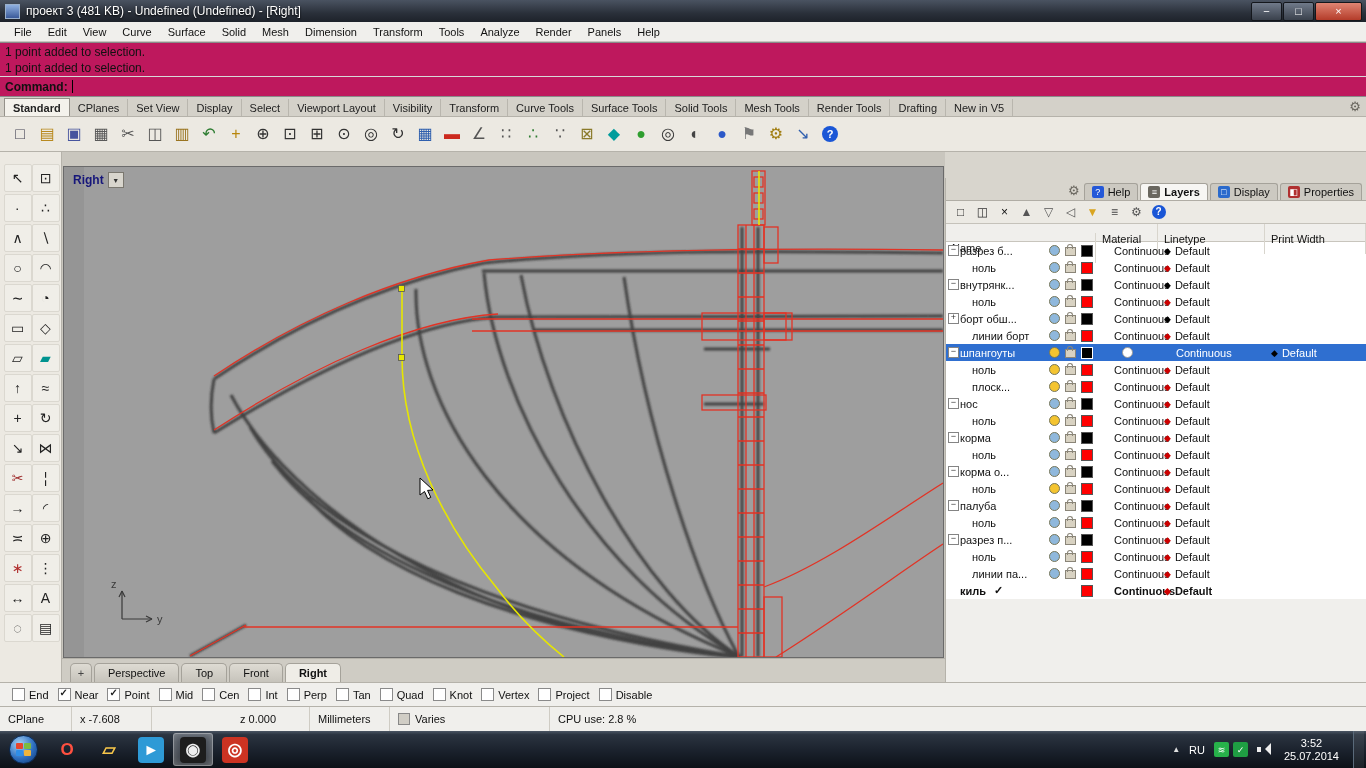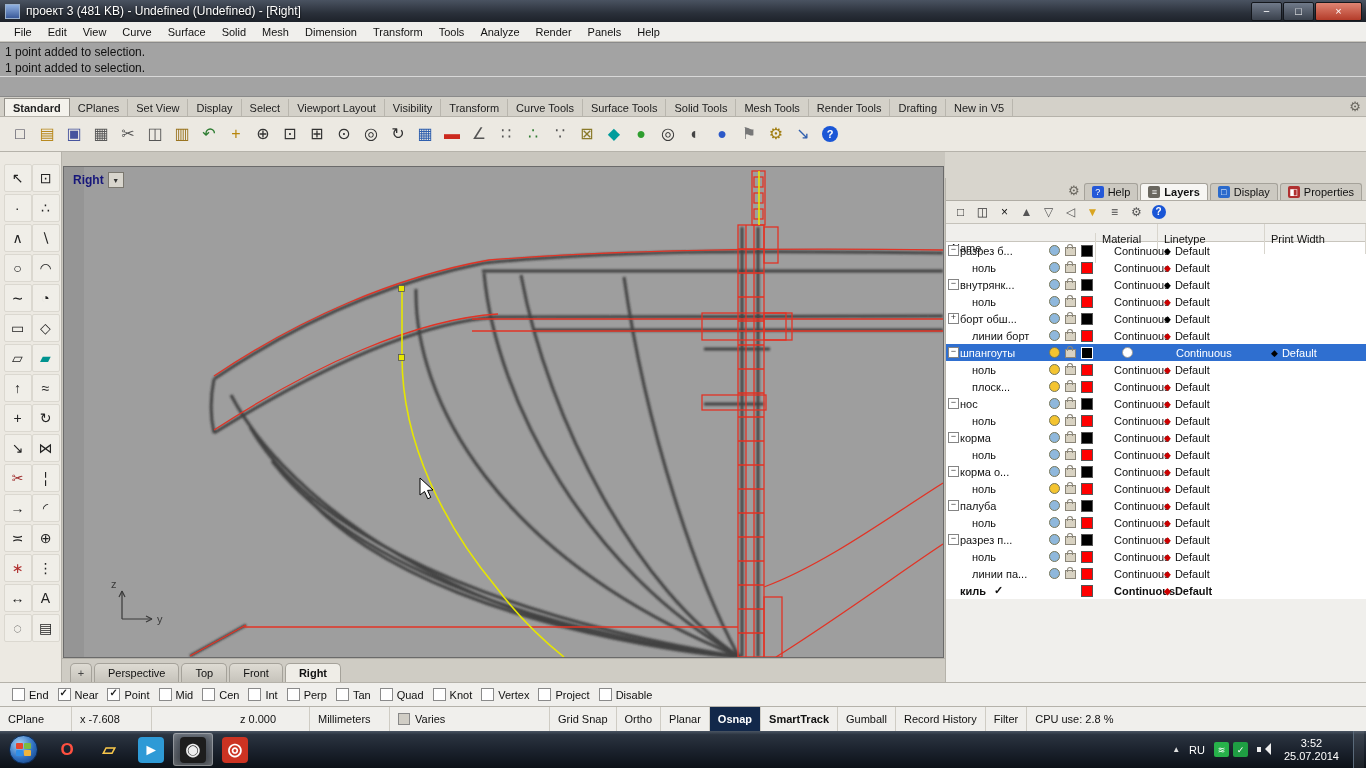--- a/index.html
+++ b/index.html
@@ -15,21 +15,21 @@
   .win-btn{width:29px;height:17px;display:flex;align-items:center;justify-content:center;
     background:linear-gradient(#707a8a,#3a414c);border:1px solid #14171c;border-radius:2px;color:#fff;font-size:11px;line-height:1;}
   .win-btn.close{width:45px;background:linear-gradient(#e08573,#b43c2a);}
 
   
   .menubar{position:absolute;top:22px;left:0;width:100%;height:20px;box-sizing:border-box;background:#f0efec;
     border-bottom:1px solid #c9c6be;display:flex;align-items:center;padding-left:6px;}
   .menu-item{padding:2px 8px;}
 
   
-  .cmdbox{position:absolute;top:42px;left:0;width:100%;height:55px;box-sizing:border-box;background:#a3a3a3;
+  .cmdbox{position:absolute;top:42px;left:0;width:100%;height:55px;box-sizing:border-box;background:#be185d;
     border-top:1px solid #8a8a8a;border-bottom:1px solid #8a8a8a;font-size:12px;}
   .cmd-history{height:34px;box-sizing:border-box;border-bottom:1px solid #d8d8d8;padding:1px 5px;}
   .cmd-history div{line-height:16px;}
   .cmd-line{display:flex;align-items:center;height:19px;padding:0 5px;font-weight:bold;}
   .caret{display:inline-block;width:1px;height:13px;background:#000;margin-left:4px;}
 
   
   .tabsrow{position:absolute;top:97px;left:0;width:100%;height:20px;box-sizing:border-box;background:#d4d1c9;
     display:flex;align-items:flex-end;padding-left:4px;border-bottom:1px solid #b5b2aa;}
   .ttab{padding:3px 8px 2px;border-right:1px solid #b9b6ae;color:#222;white-space:nowrap;}
@@ -195,20 +195,24 @@
 
       <span class="menu-item">Help</span>
     </div>
 
   <div class="cmdbox">
     <div class="cmd-history">
 
     <div>1 point added to selection.</div>
         <div>1 point added to selection.</div>
       </div>
+    <div class="cmd-line">
+      <span>Command:</span>
+      <span class="caret"></span>
+    </div>
   </div>
 
   <div class="tabsrow">
 
     <span class="row-gear">⚙</span>
 
       <span class="ttab active">Standard</span>
 
       <span class="ttab">CPlanes</span>
 
@@ -1090,38 +1094,20 @@
   <div class="statusbar">
     <span class="scell w1">CPlane</span>
     <span class="scell w2">x -7.608</span>
     <span class="scell w3">y 10.708</span>
     <span class="scell w4">z 0.000</span>
     <span class="scell w5">Millimeters</span>
     <span class="scell w6">
       <span class="vswatch"></span>
       <span>Varies</span>
     </span>
-    <span style="display:flex">
-
-        <span class="scell">Grid Snap</span>
-
-        <span class="scell">Ortho</span>
-
-        <span class="scell">Planar</span>
-
-        <span class="scell active">Osnap</span>
-
-        <span class="scell bold">SmartTrack</span>
-
-        <span class="scell">Gumball</span>
-
-        <span class="scell">Record History</span>
-
-        <span class="scell">Filter</span>
-      </span>
     <span class="scell" style="border-right:none">CPU use: 2.8 %</span>
   </div>
 
   <div class="taskbar">
     <span class="startorb">
       <span class="orb">
         <i class="q1"></i>
           <i class="q2"></i>
           <i class="q3"></i>
           <i class="q4"></i>

